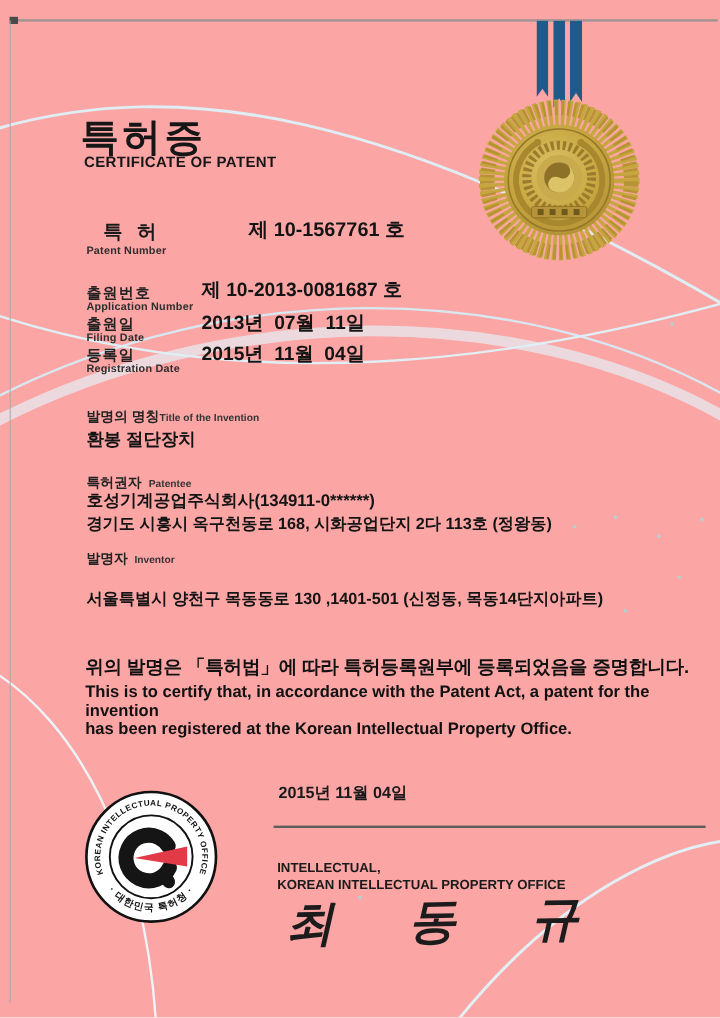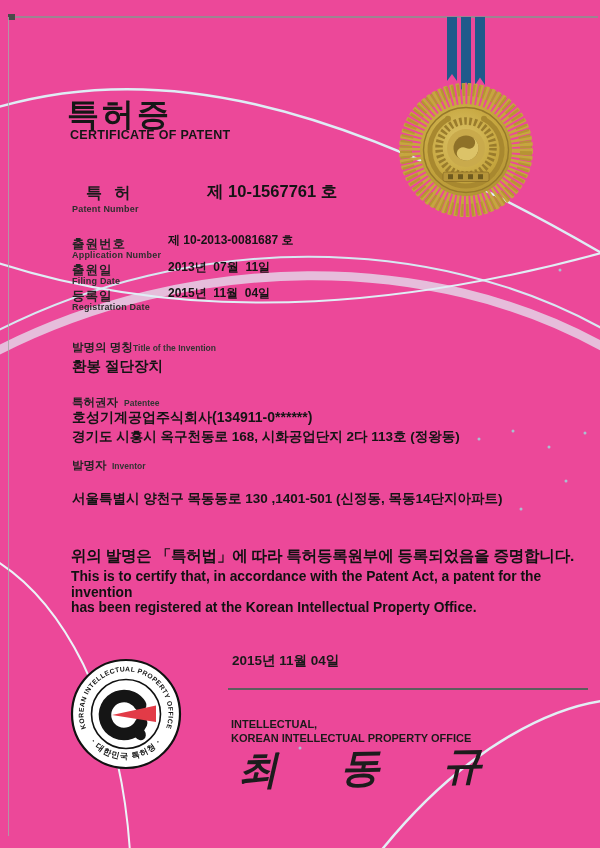--- a/index.html
+++ b/index.html
@@ -1,37 +1,37 @@
 <!DOCTYPE html>
 <html><head>
 <meta charset="utf-8">
 <style>
   html,body{margin:0;padding:0;background:#ffffff;}
   .page{
     position:relative; width:600px; height:848px; overflow:hidden;
-    background:#ec4899; font-family:"Liberation Sans", sans-serif; color:#1d1d1d;
+    background:#fca5a5; font-family:"Liberation Sans", sans-serif; color:#1d1d1d;
   }
   .abs{position:absolute;}
   
   .edge-top{left:8px; top:16px; width:590px; height:1.5px; background:#8f8f8f; opacity:.85;}
   .edge-tick{left:8px; top:14px; width:7px; height:6px; background:#4a4a4a;}
   .edge-left{left:8px; top:17px; width:1px; height:819px; background:#a8a8a8; opacity:.8;}
   
   .ribbon{top:17px; width:10px; background:#1f5a8b;
     clip-path:polygon(0 0,100% 0,100% 100%,50% 89%,0 100%);}
   .ribbon.r1{left:447px; height:64px;}
   .ribbon.r2{left:461px; height:73px;}
   .ribbon.r3{left:475px; height:68px;}
   
   .title-ko{left:67px; top:93px; font-size:32px; font-weight:800; letter-spacing:3px; color:#161616;}
   .title-en{left:70px; top:128px; font-size:12.5px; font-weight:700; letter-spacing:.3px; color:#161616;}
   .lbl{left:72px; font-size:12.5px; font-weight:700; color:#222; letter-spacing:1px;}
   .lbl-big{left:72px; top:183px; font-size:16px; font-weight:700; letter-spacing:4px; color:#1a1a1a;margin-left:14px;}
   .sub{left:72px; font-size:9px; font-weight:600; color:#2e2e2e; letter-spacing:.2px;}
-  .val{left:168px; font-size:12px; font-weight:700; color:#141414; white-space:pre;}
+  .val{left:168px; font-size:16px; font-weight:700; color:#141414; white-space:pre;}
   .sec-lbl{font-size:11.5px; font-weight:700; color:#222;}
   .sec-sub{font-size:8.5px; font-weight:600; color:#333;}
   .name-line{left:72px; font-size:14px; font-weight:700; color:#141414;}
   .addr-line{left:72px; font-size:13.5px; font-weight:700; color:#141414;}
   .stmt-ko{left:71px; top:546px; font-size:15.5px; font-weight:700; color:#111; letter-spacing:-.2px;}
   .stmt-en{left:71px; top:569px; width:505px; font-size:13.8px; font-weight:700; line-height:15.5px; color:#111;}
   .issue-date{left:232px; top:652px; font-size:13.5px; font-weight:600; color:#1a1a1a;}
   .sig-rule{left:228px; top:688px; width:360px; height:1.5px; background:#5d5d5d;}
   .comm-ko{left:231px; top:692px; font-size:19px; font-weight:800; letter-spacing:2px; color:#141414;}
   .comm-en1{left:231px; top:718px; font-size:11px; font-weight:700; color:#1a1a1a;}

